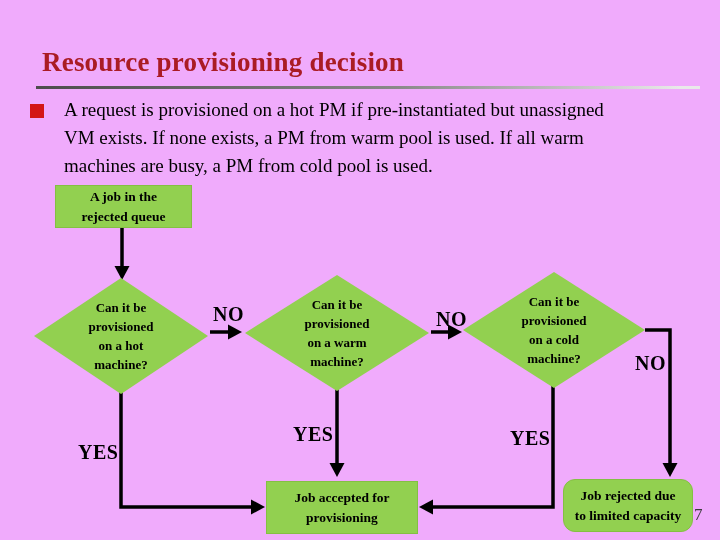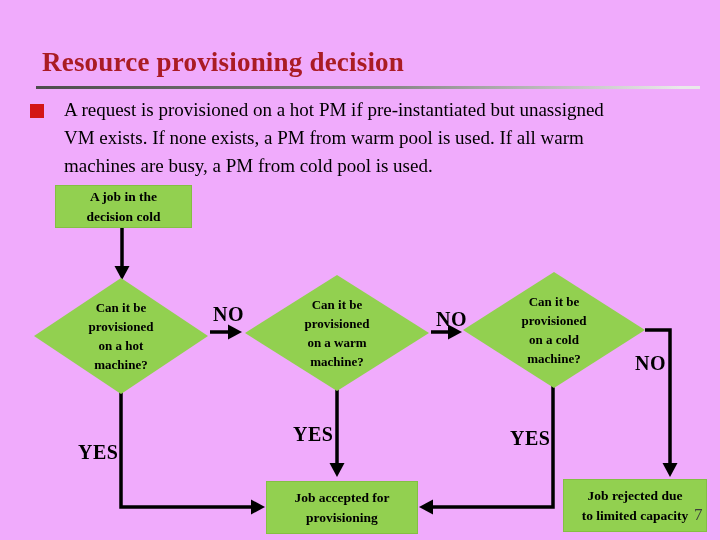--- a/index.html
+++ b/index.html
@@ -40,21 +40,21 @@
     position:absolute;font-size:20px;font-weight:bold;color:#000;letter-spacing:0.5px;
   }
   .page-num{
     position:absolute;left:694px;top:505px;font-size:17px;color:#3c3c3c;
   }
   #node-start{left:55px;top:185px;width:137px;height:43px;}
   #node-hot{left:34px;top:278px;width:174px;height:116px;}
   #node-warm{left:245px;top:275px;width:184px;height:116px;}
   #node-cold{left:463px;top:272px;width:182px;height:116px;}
   #node-accepted{left:266px;top:481px;width:152px;height:53px;}
-  #node-rejected{left:563px;top:479px;width:144px;height:53px;}
+  #node-rejected{left:563px;top:479px;width:130px;height:53px;border-radius:12px;}
   #label-no-hot{left:213px;top:303px;}
   #label-no-warm{left:436px;top:308px;}
   #label-no-cold{left:635px;top:352px;}
   #label-yes-hot{left:78px;top:441px;}
   #label-yes-warm{left:293px;top:423px;}
   #label-yes-cold{left:510px;top:427px;}
 </style>
 </head>
 <body>
 
@@ -87,21 +87,21 @@
       <polygon points="265,507 251,499.5 251,514.5"></polygon>
 
       <path d="M337,389 L337,467"></path>
       <polygon points="337,477 329.5,463 344.5,463"></polygon>
 
       <path d="M553,386 L553,507 L429,507"></path>
       <polygon points="419,507 433,499.5 433,514.5"></polygon>
     </svg>
 
     <div id="node-start" class="node rect">A job in the
-decision cold</div>
+rejected queue</div>
 
     <div id="node-hot" class="node diamond">Can it be
 provisioned
 on a hot
 machine?</div>
     <div id="node-warm" class="node diamond">Can it be
 provisioned
 on a warm
 machine?</div>
     <div id="node-cold" class="node diamond">Can it be

